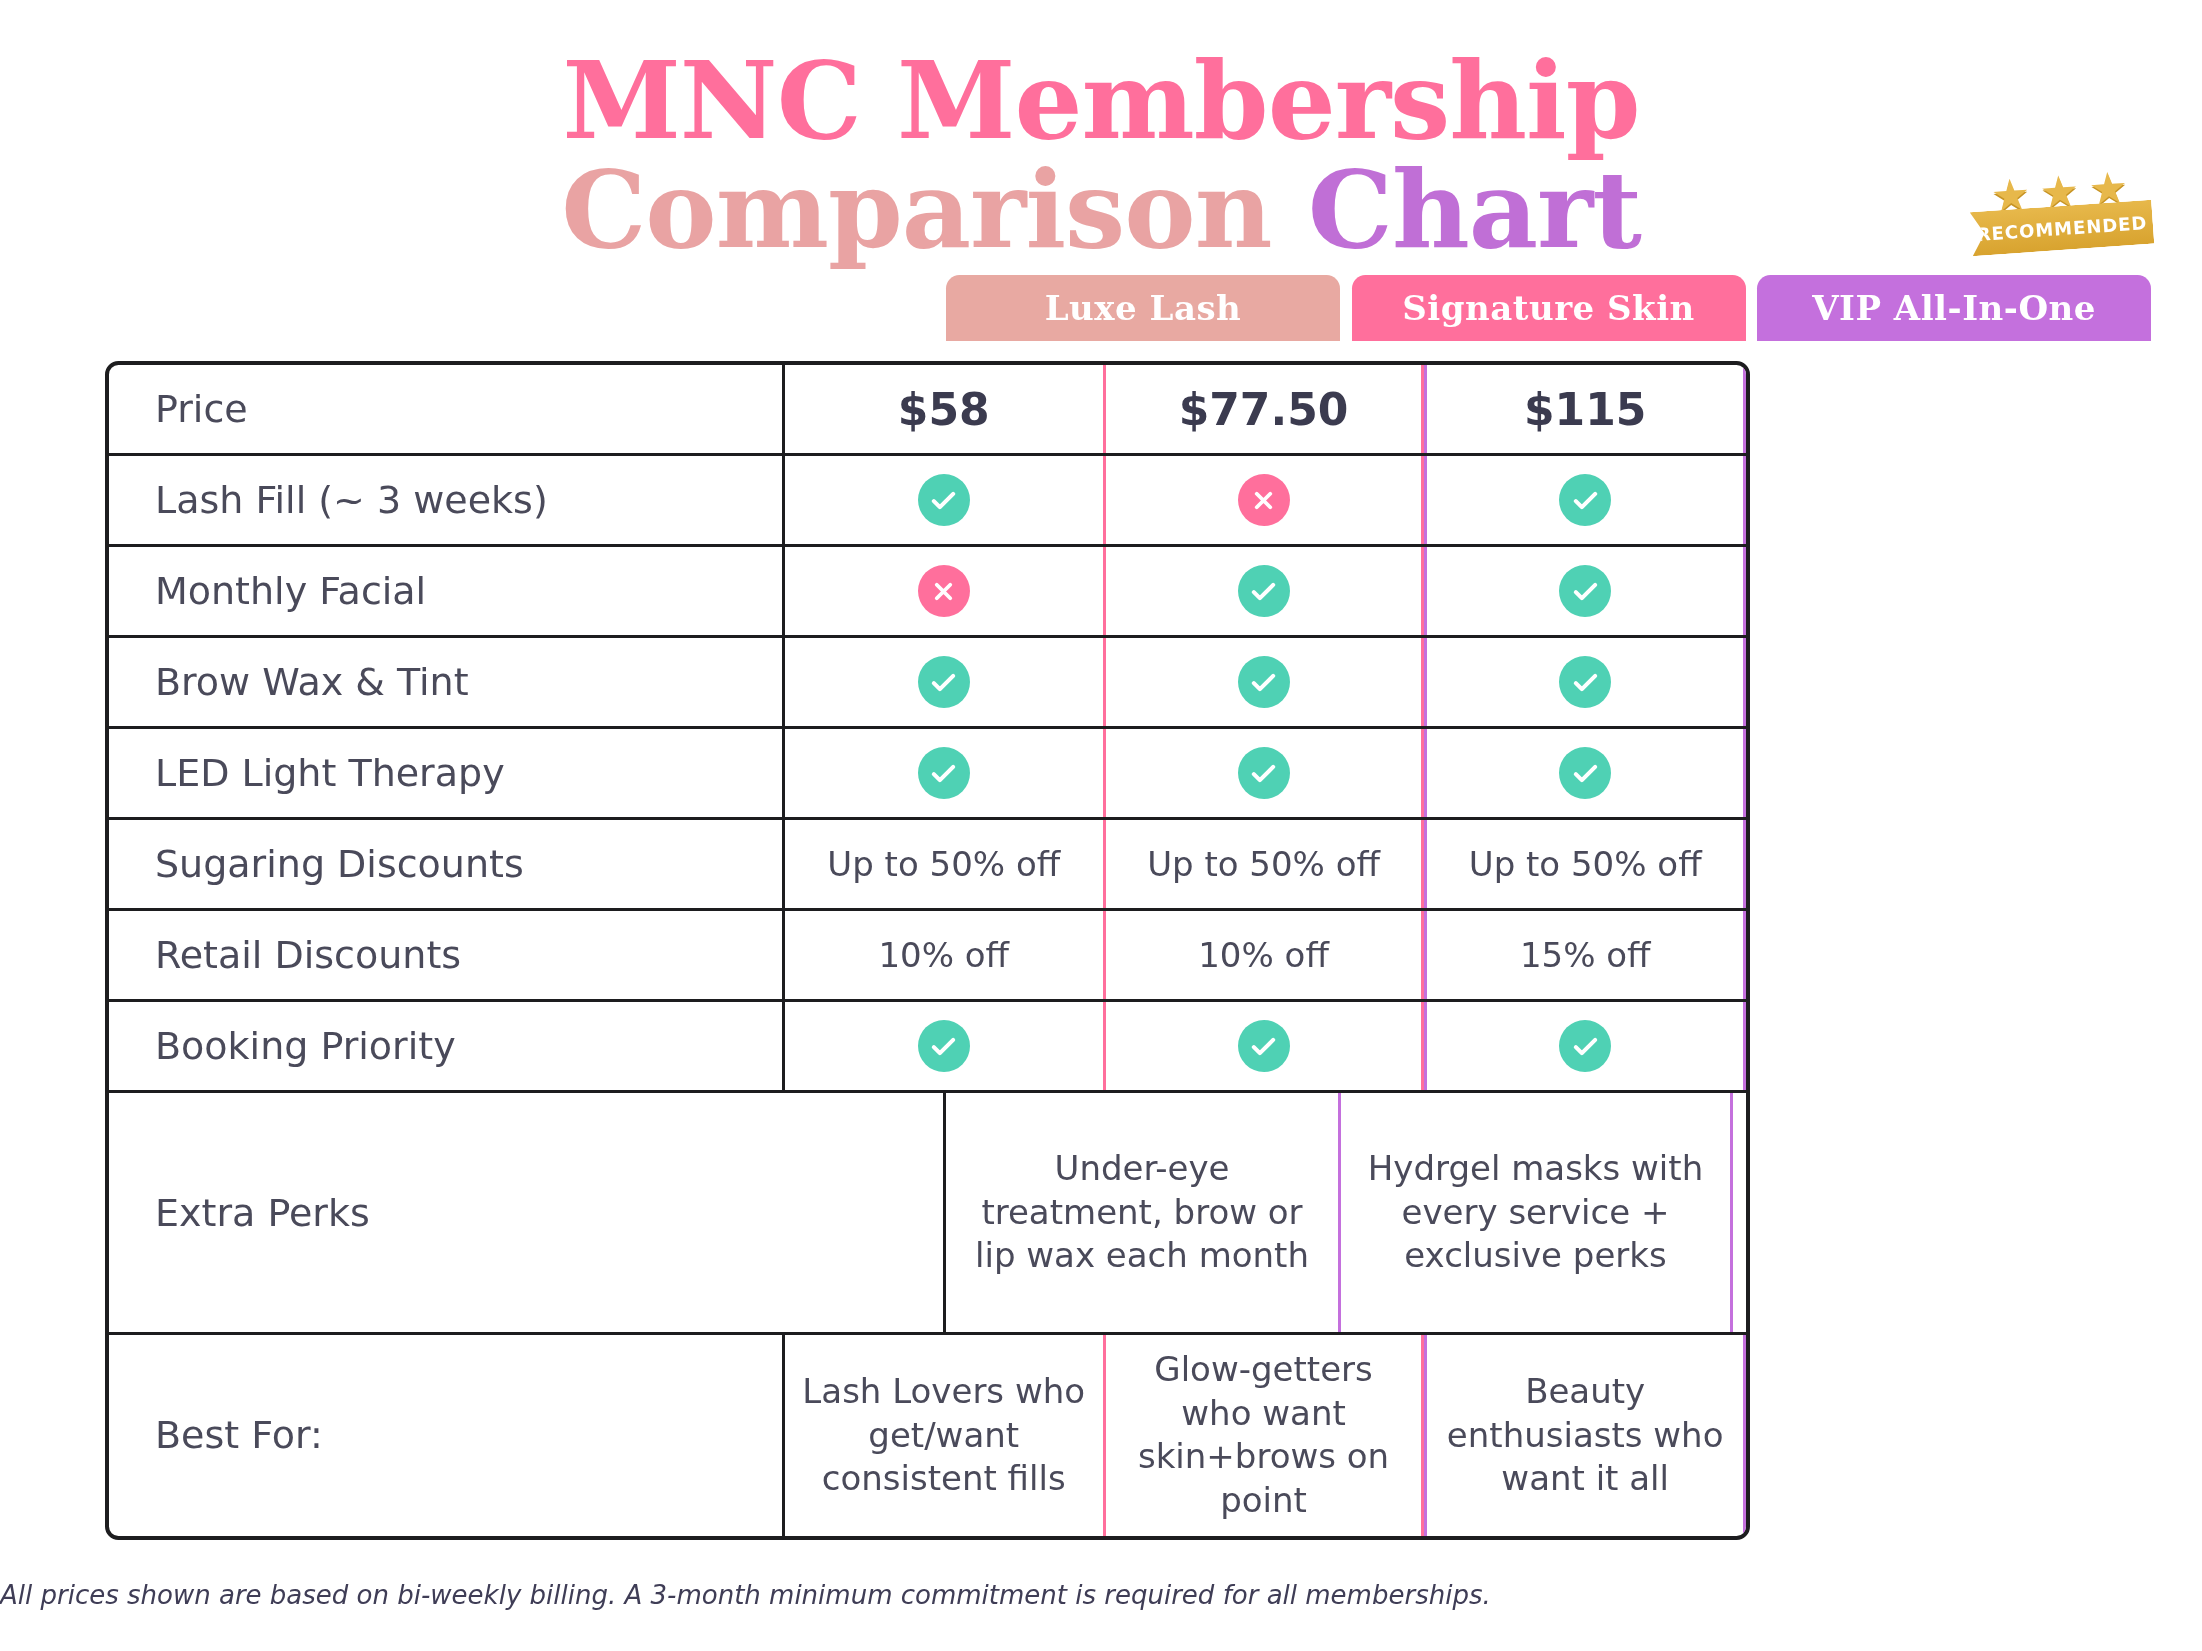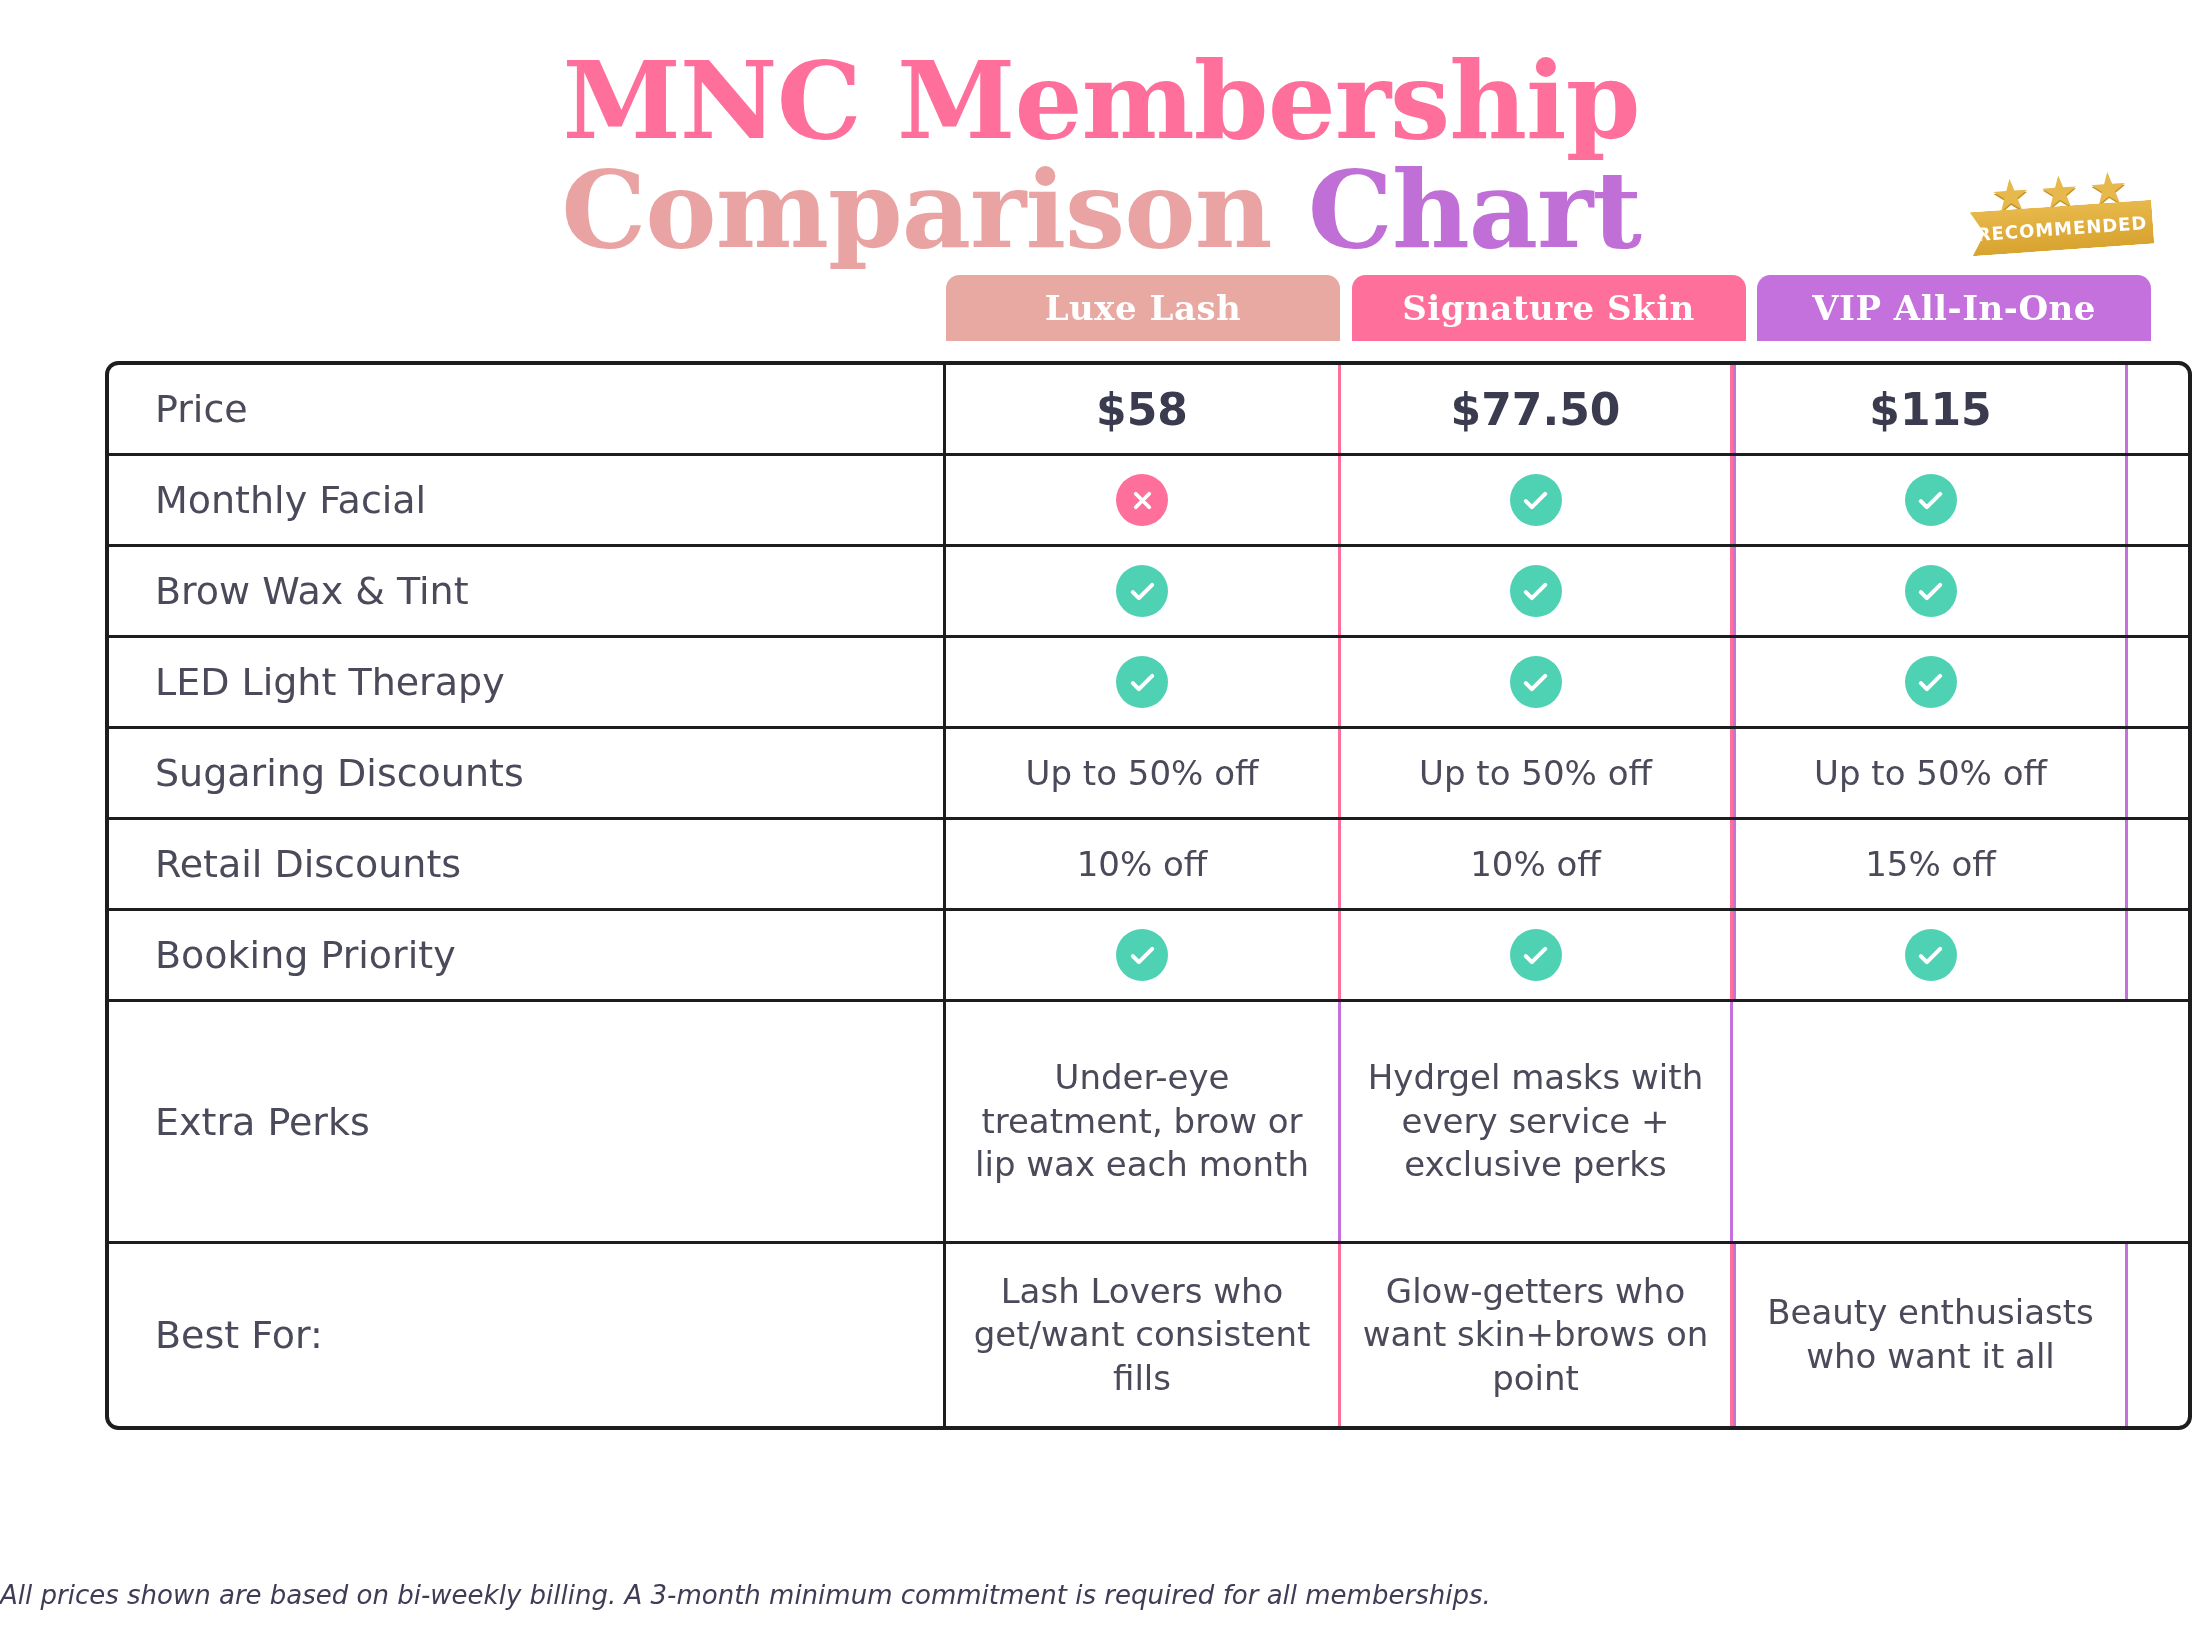--- a/index.html
+++ b/index.html
@@ -104,21 +104,21 @@
   }
   .ch-luxe { background: #e8a9a2; }
   .ch-sig  { background: #ff6f9c; }
   .ch-vip  { background: #c470dd; }
 
   
   .table {
     position: absolute;
     left: 105px;
     top: 361px;
-    width: 2087px;
+    width: 1645px;
     border: 4.8px solid #1d1d1f;
     border-radius: 13.4px;
     box-sizing: border-box;
     background: #ffffff;
     overflow: hidden;
   }
   .row {
     display: flex;
     border-bottom: 3.8px solid #1d1d1f;
     min-height: 88px;
@@ -222,20 +222,44 @@
           <span class="price">$58</span>
         </div>
       <div class="cell sig">
           <span class="price">$77.50</span>
         </div>
       <div class="cell vip">
           <span class="price">$115</span>
         </div>
     </div>
 
+    <div class="row">
+      <div class="cell-label">Lash Fill (~ 3 weeks)</div>
+      <div class="cell luxe">
+        <span class="mark yes">
+            <svg width="29" height="29" viewBox="0 0 24 24">
+              <path d="M4 12.5l5 5L20 6.5" fill="none" stroke="#fff" stroke-width="3.4" stroke-linecap="round" stroke-linejoin="round"></path>
+            </svg>
+          </span>
+      </div>
+      <div class="cell sig">
+        <span class="mark no">
+            <svg width="27" height="27" viewBox="0 0 24 24">
+              <path d="M6 6l12 12M18 6L6 18" fill="none" stroke="#fff" stroke-width="3.4" stroke-linecap="round"></path>
+            </svg>
+          </span>
+      </div>
+      <div class="cell vip">
+        <span class="mark yes">
+            <svg width="29" height="29" viewBox="0 0 24 24">
+              <path d="M4 12.5l5 5L20 6.5" fill="none" stroke="#fff" stroke-width="3.4" stroke-linecap="round" stroke-linejoin="round"></path>
+            </svg>
+          </span>
+      </div>
+    </div>
 
     <div class="row">
       <div class="cell-label">Monthly Facial</div>
       <div class="cell luxe">
         <span class="mark no">
             <svg width="27" height="27" viewBox="0 0 24 24">
               <path d="M6 6l12 12M18 6L6 18" fill="none" stroke="#fff" stroke-width="3.4" stroke-linecap="round"></path>
             </svg>
           </span>
       </div>

